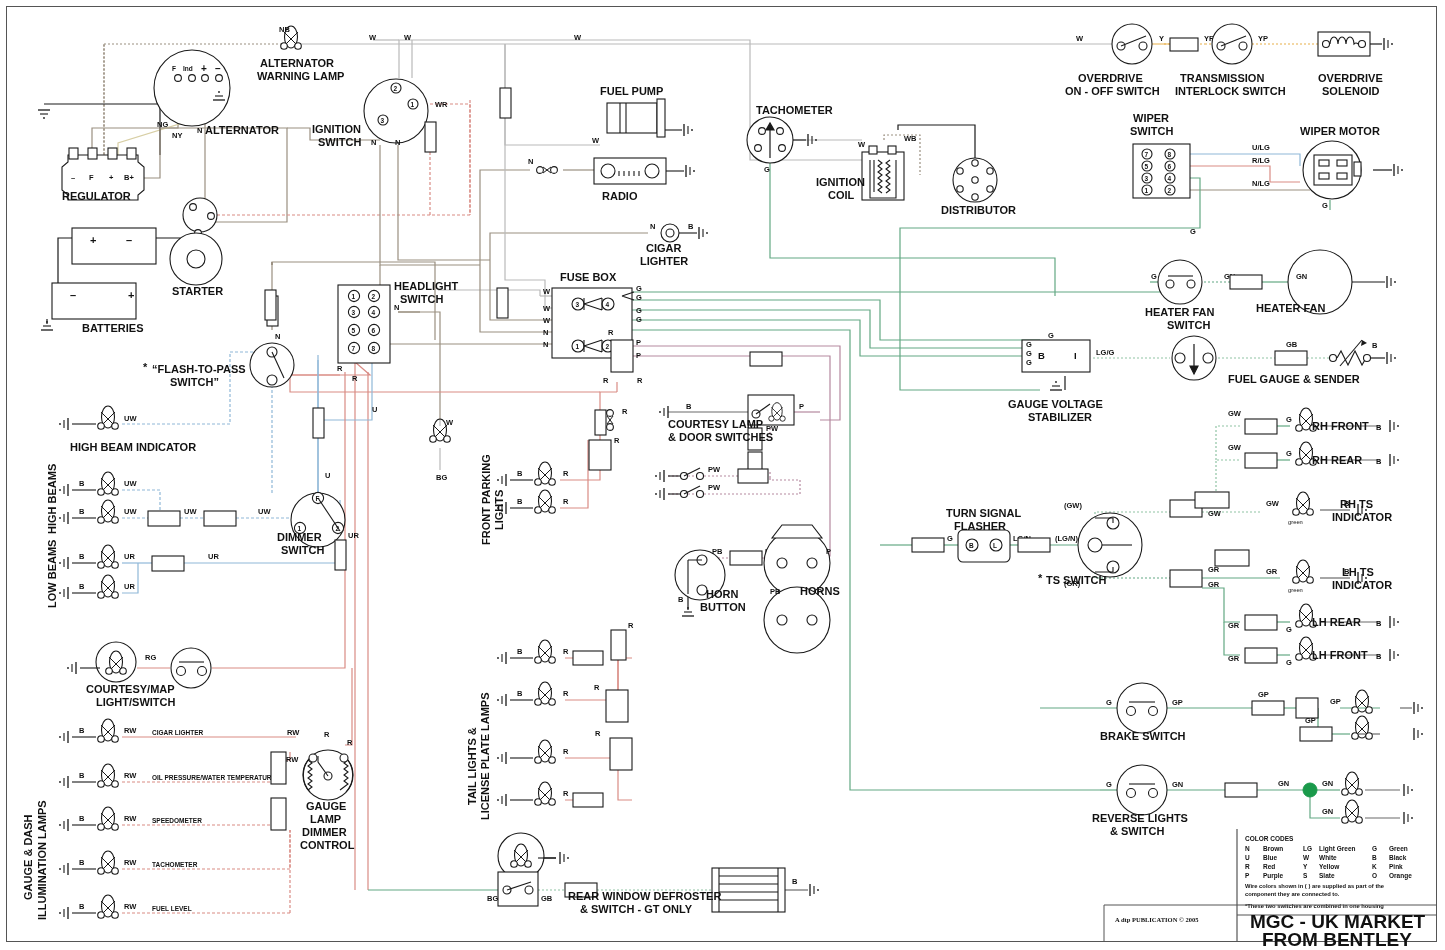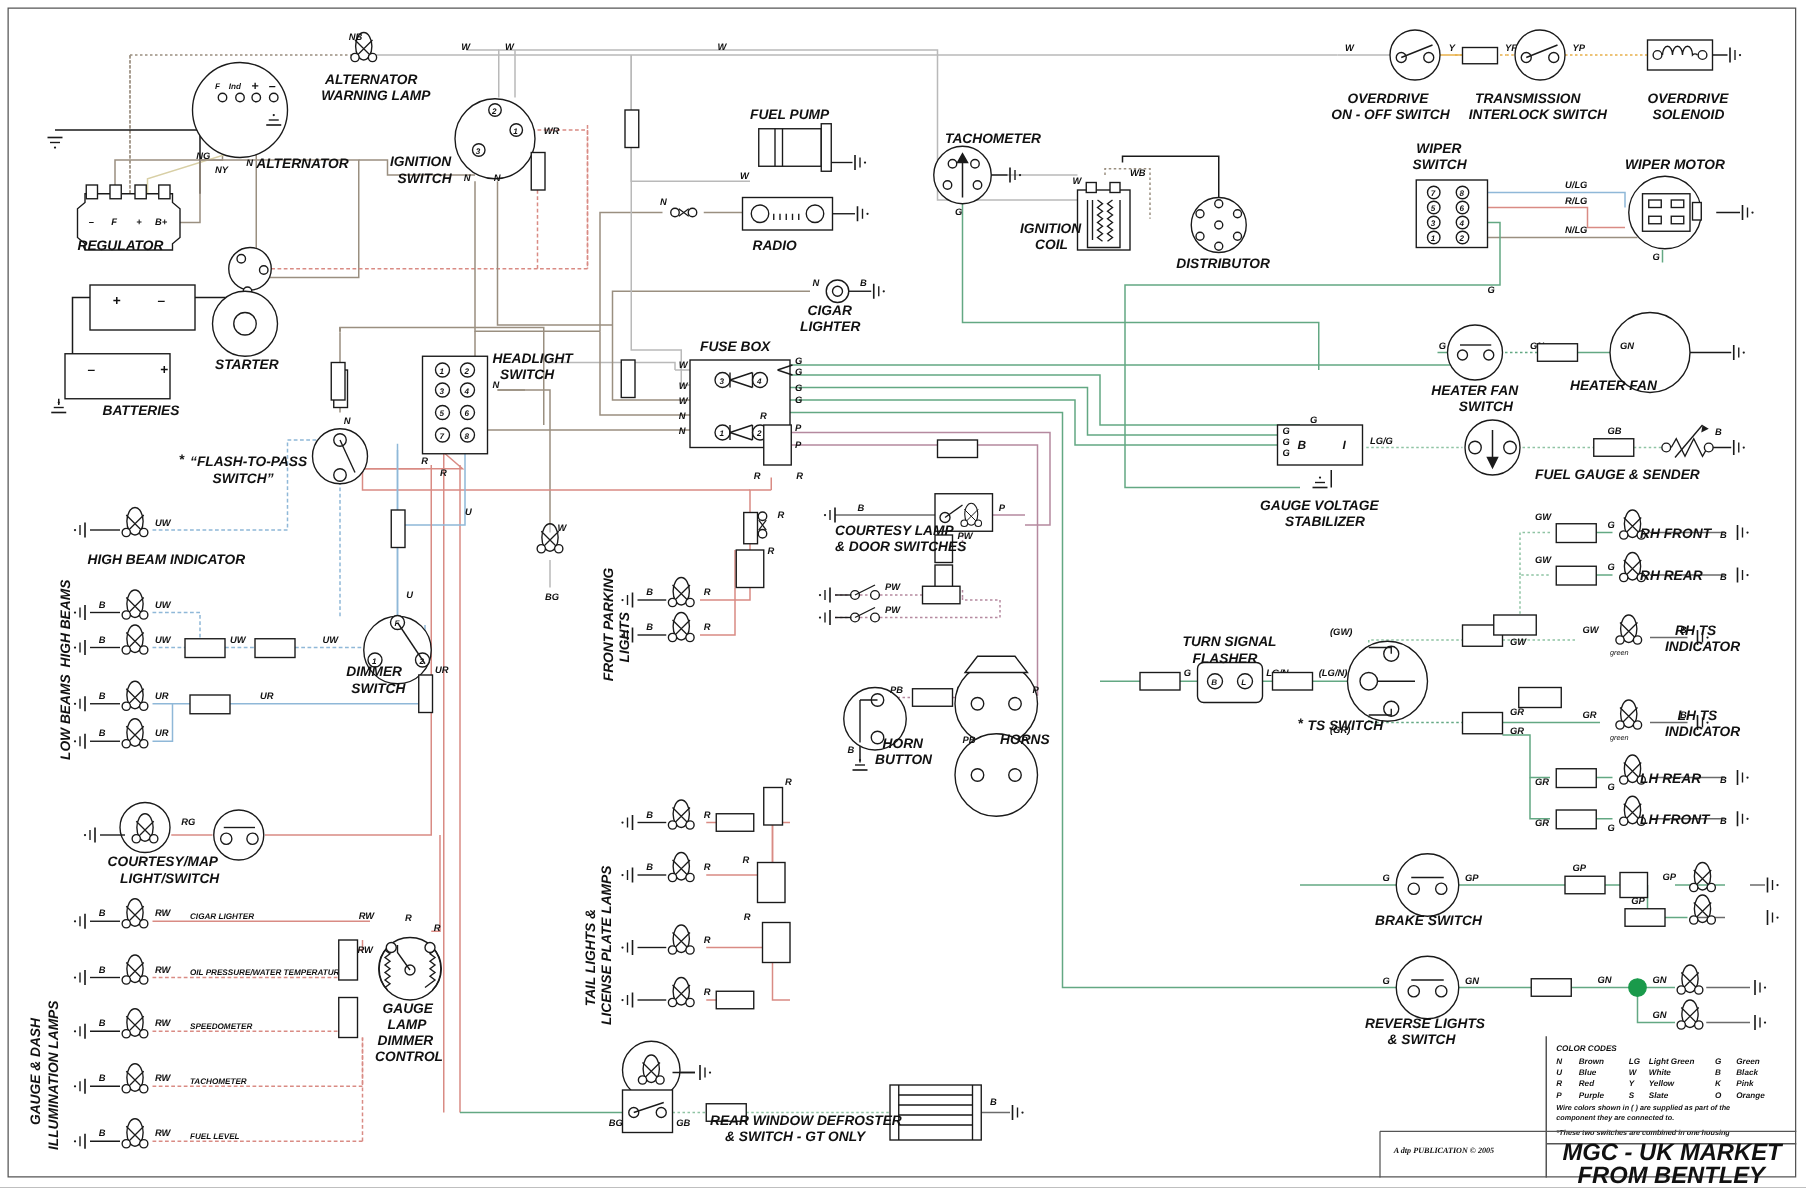--- a/index.html
+++ b/index.html
@@ -1,17 +1,17 @@
 <!DOCTYPE html>
 <html><head>
 <meta charset="utf-8">
 <style>
   html,body{margin:0;padding:0;background:#8d8d8d;}
   #page{position:relative;width:1445px;height:950px;background:#ffffff;overflow:hidden;
-        font-family:"Liberation Sans", sans-serif;font-style:italic;}
+        font-family:"Liberation Sans", sans-serif;}
   #frame{position:absolute;left:6px;top:6px;width:1431px;height:936px;
          border:1px solid #555;box-sizing:border-box;}
   svg{position:absolute;left:0;top:0;width:1445px;height:950px;}
   .lbl{font-family:"Liberation Sans",sans-serif;font-weight:bold;fill:#111;}
   .big{font-size:11px;}
   .mid{font-size:9.5px;}
   .sm{font-size:7.5px;}
   .xs{font-size:6.5px;}
   .tiny{font-size:5.8px;font-weight:normal;}
   .num{font-size:6.5px;font-weight:bold;}

